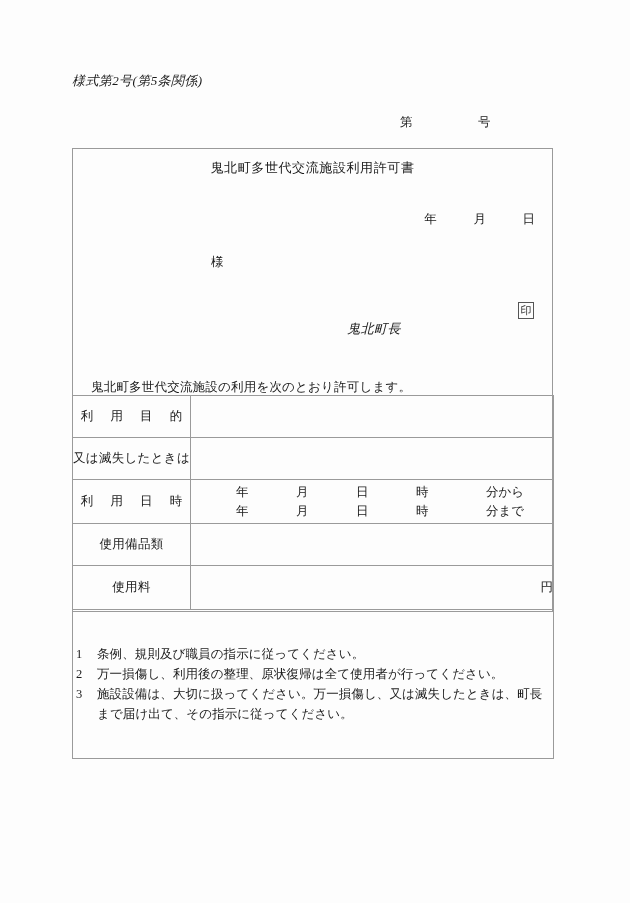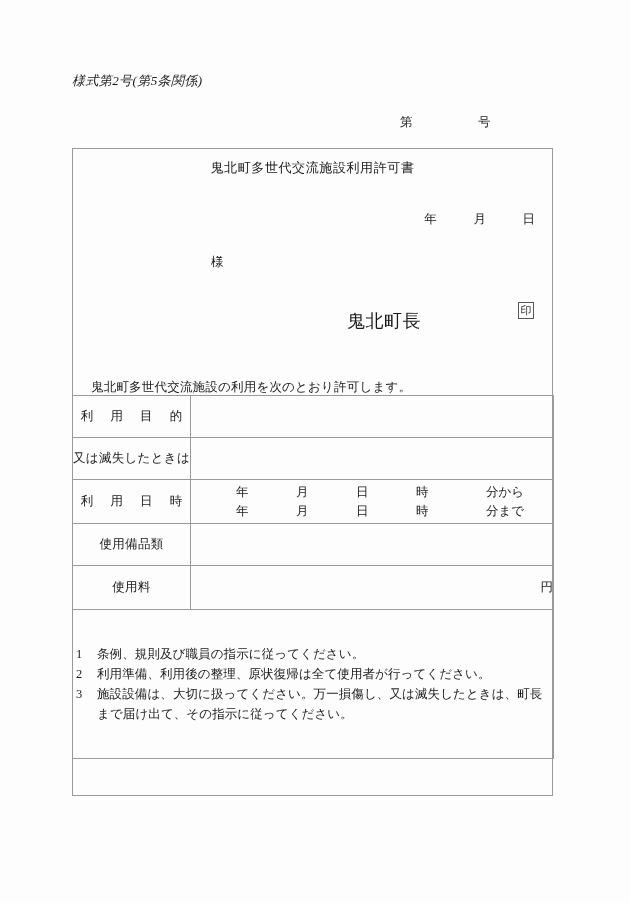--- a/index.html
+++ b/index.html
@@ -45,21 +45,21 @@
     white-space: nowrap;
   }
   .doc-number-line .dn-label { width: 78px; }
 
   
   .outer-box {
     position: absolute;
     left: 72px;
     top: 148px;
     width: 481px;
-    height: 648px;
+    height: 464px;
     border: 1px solid #9a9a9a;
     box-sizing: border-box;
   }
 
   .title {
     position: absolute;
     left: 0;
     top: 10px;
     width: 100%;
     text-align: center;
@@ -89,23 +89,24 @@
   .issuer-row {
     position: absolute;
     left: 0;
     top: 155px;
     width: 100%;
     height: 22px;
   }
   .issuer-name {
     position: absolute;
     left: 274px;
-    top: 5px;
-    font-size: 18px;
+    top: 16px;
+    font-size: 13px;
     letter-spacing: 0.5px;
+    font-style: italic;
   }
   .seal-box {
     position: absolute;
     left: 445px;
     top: -2px;
     width: 16px;
     height: 17px;
     border: 1px solid #555;
     box-sizing: border-box;
     font-size: 11px;
@@ -276,21 +277,21 @@
         </tr>
 
         <tr>
           <td class="notes-cell" colspan="2">
             <div class="note-item">
               <span class="note-num">1</span>
               <span class="note-text">条例、規則及び職員の指示に従ってください。</span>
             </div>
             <div class="note-item">
               <span class="note-num">2</span>
-              <span class="note-text">利用準備、利用後の整理、原状復帰は全て使用者が行ってください。</span>
+              <span class="note-text">万一損傷し、利用後の整理、原状復帰は全て使用者が行ってください。</span>
             </div>
             <div class="note-item">
               <span class="note-num">3</span>
               <span class="note-text">施設設備は、大切に扱ってください。万一損傷し、又は滅失したときは、町長まで届け出て、その指示に従ってください。</span>
             </div>
           </td>
         </tr>
       </tbody>
     </table>
 

